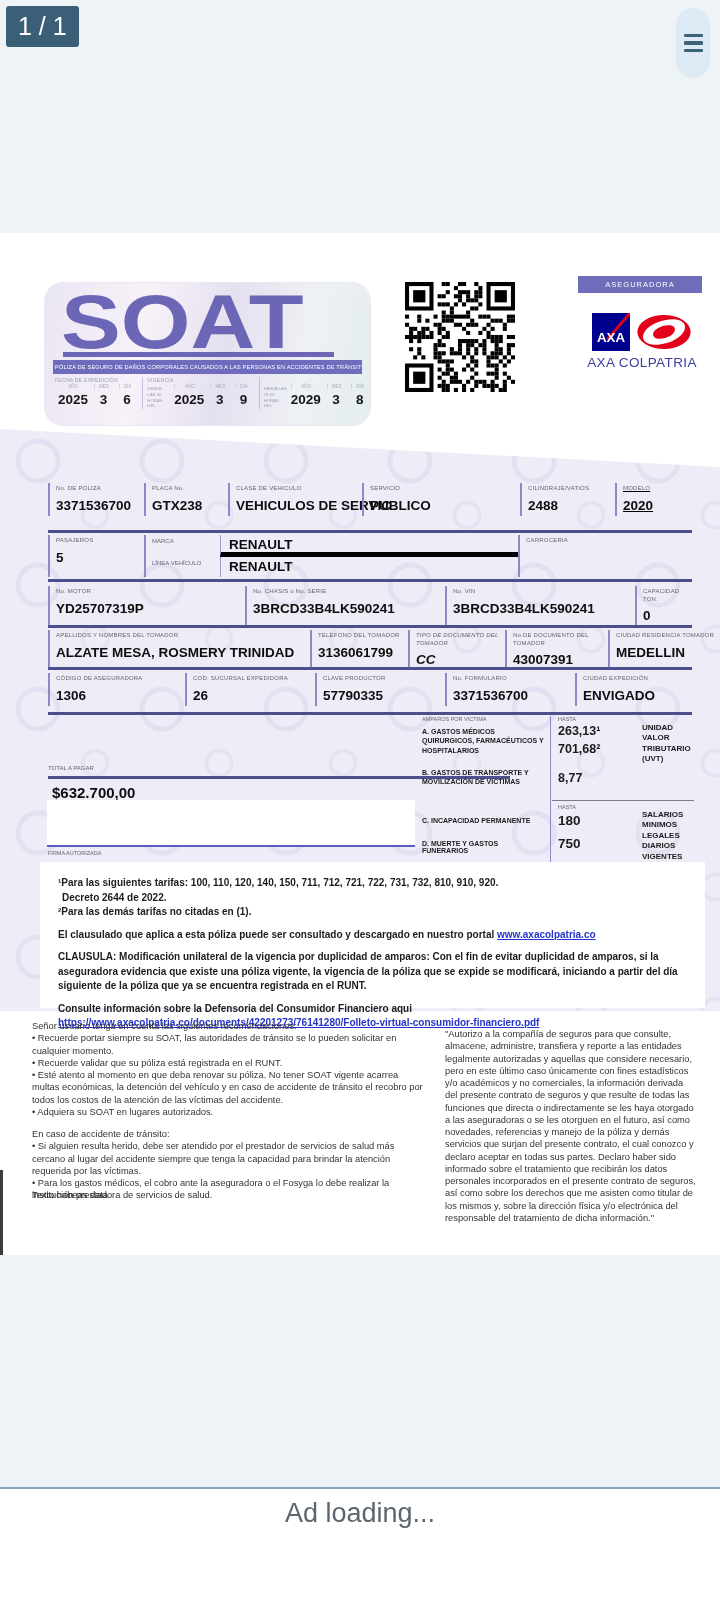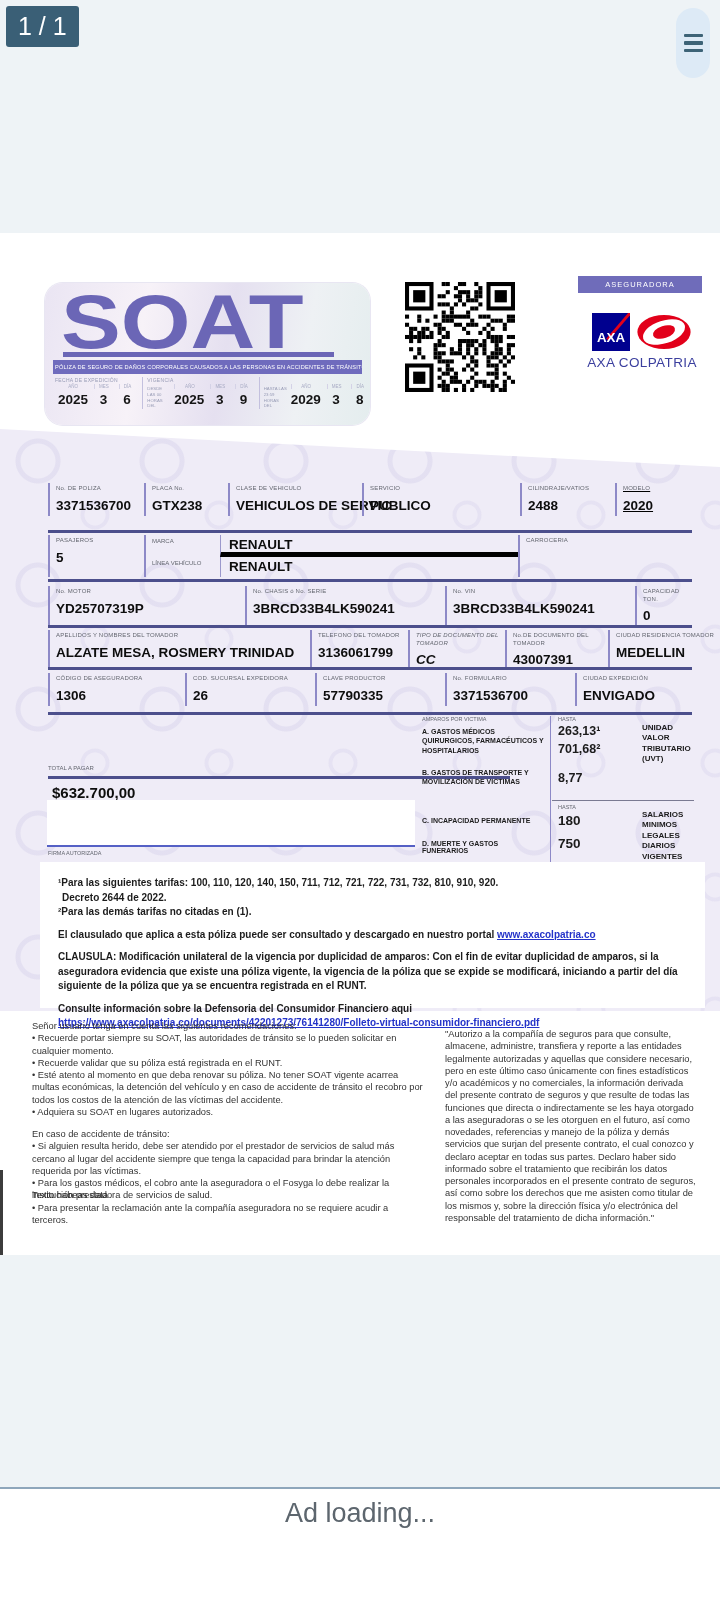--- a/index.html
+++ b/index.html
@@ -628,21 +628,20 @@
   <div class="col-left">
     <div>Señor usuario tenga en cuenta las siguientes recomendaciones:</div>
     <div>• Recuerde portar siempre su SOAT, las autoridades de tránsito se lo pueden solicitar en cualquier momento.</div>
     <div>• Recuerde validar que su póliza está registrada en el RUNT.</div>
     <div>• Esté atento al momento en que deba renovar su póliza. No tener SOAT vigente acarrea multas económicas, la detención del vehículo y en caso de accidente de tránsito el recobro por todos los costos de la atención de las víctimas del accidente.</div>
     <div>• Adquiera su SOAT en lugares autorizados.</div>
     <div class="sp"></div>
     <div>En caso de accidente de tránsito:</div>
     <div>• Si alguien resulta herido, debe ser atendido por el prestador de servicios de salud más cercano al lugar del accidente siempre que tenga la capacidad para brindar la atención requerida por las víctimas.</div>
     <div>• Para los gastos médicos, el cobro ante la aseguradora o el Fosyga lo debe realizar la institución prestadora de servicios de salud.</div>
-    <div>• Para presentar la reclamación ante la compañía aseguradora no se requiere acudir a terceros.</div>
   </div>
   <div class="col-right">"Autorizo a la compañía de seguros para que consulte, almacene, administre, transfiera y reporte a las entidades legalmente autorizadas y aquellas que considere necesario, pero en este último caso únicamente con fines estadísticos y/o académicos y no comerciales, la información derivada del presente contrato de seguros y que resulte de todas las funciones que directa o indirectamente se les haya otorgado a las aseguradoras o se les otorguen en el futuro, así como novedades, referencias y manejo de la póliza y demás servicios que surjan del presente contrato, el cual conozco y declaro aceptar en todas sus partes. Declaro haber sido informado sobre el tratamiento que recibirán los datos personales incorporados en el presente contrato de seguros, así como sobre los derechos que me asisten como titular de los mismos y, sobre la dirección física y/o electrónica del responsable del tratamiento de dicha información."</div>
   <div class="habeas">Texto habeas data</div>
 </div>
 
 <div class="ad-sep"></div>
 <div class="ad-area">
   <span class="ad-text">Ad loading...</span>
 </div>
 

